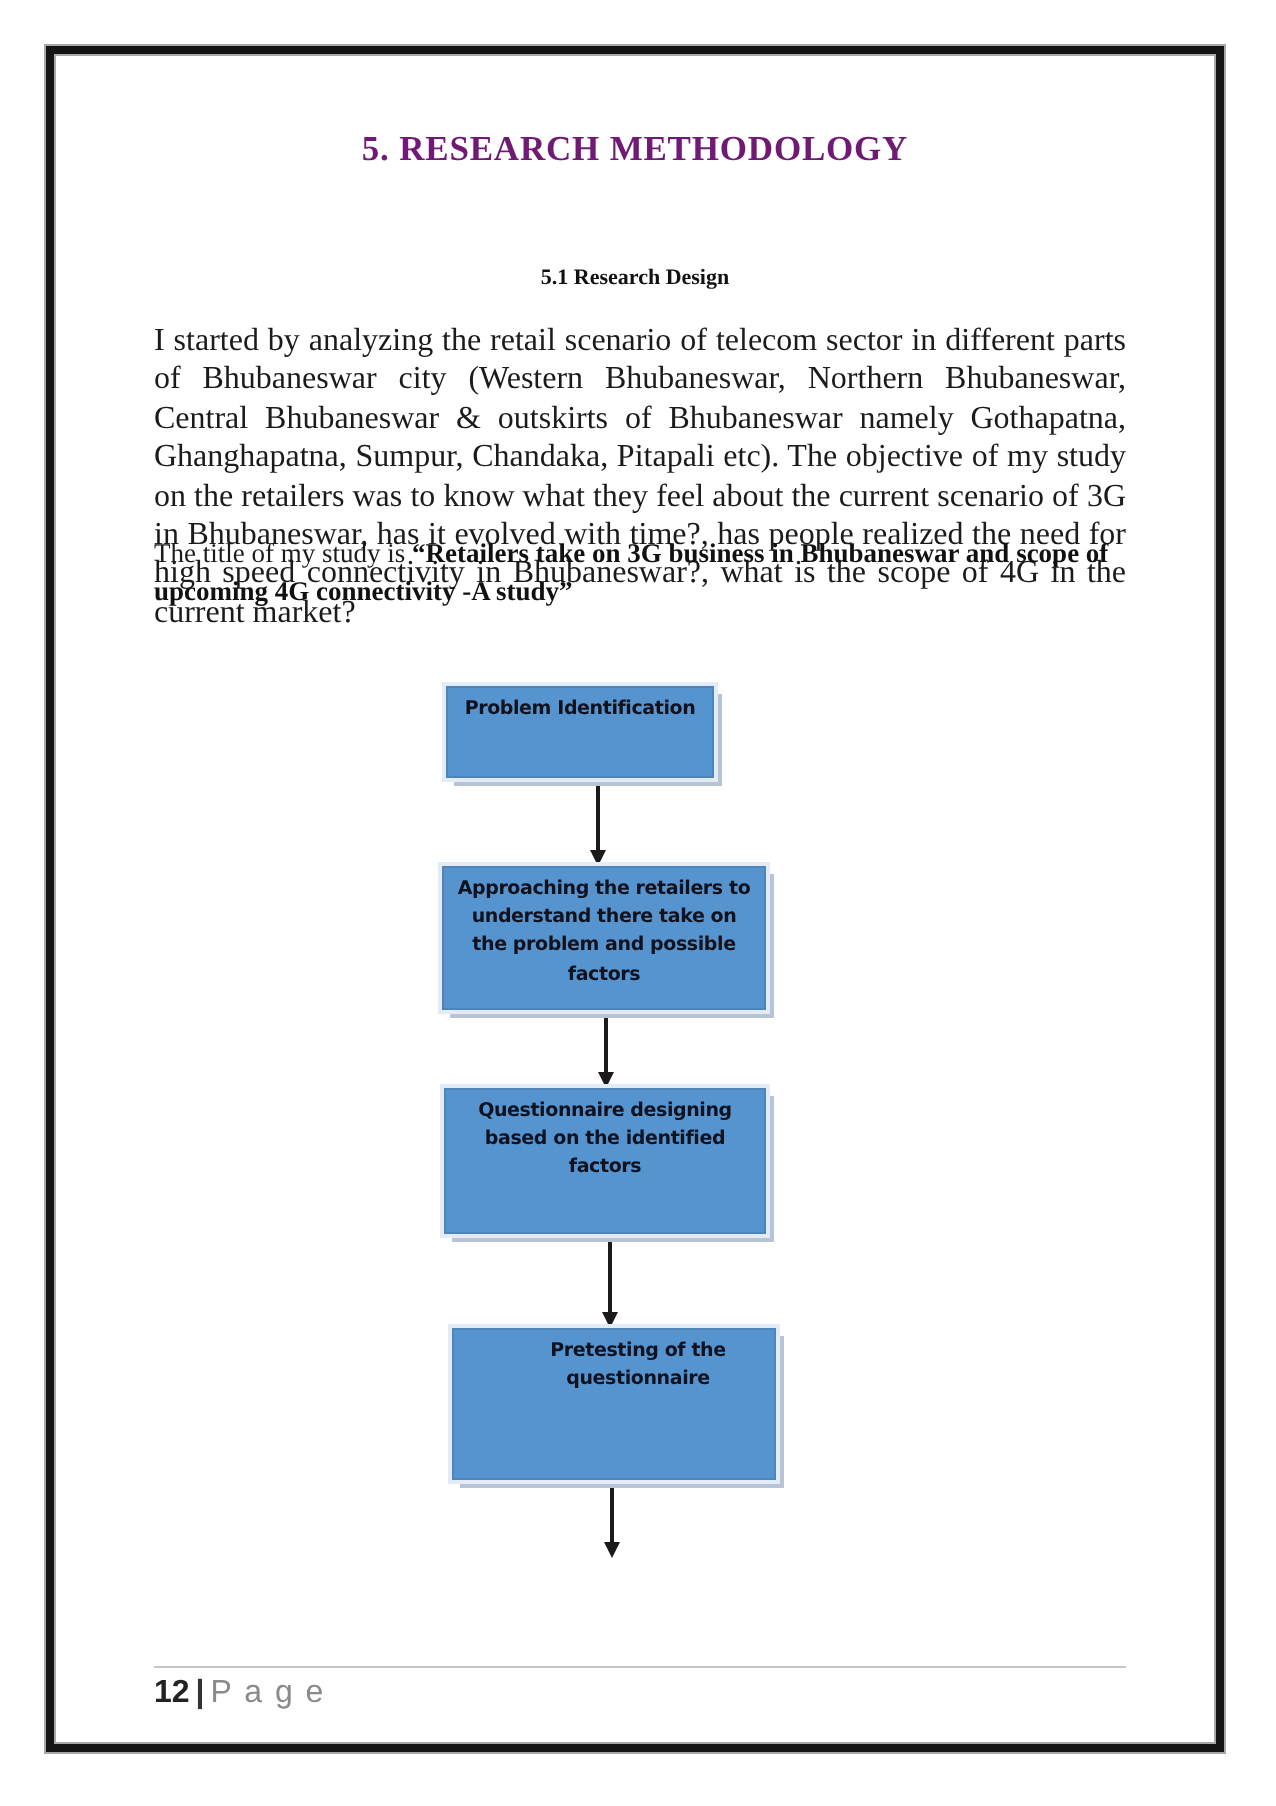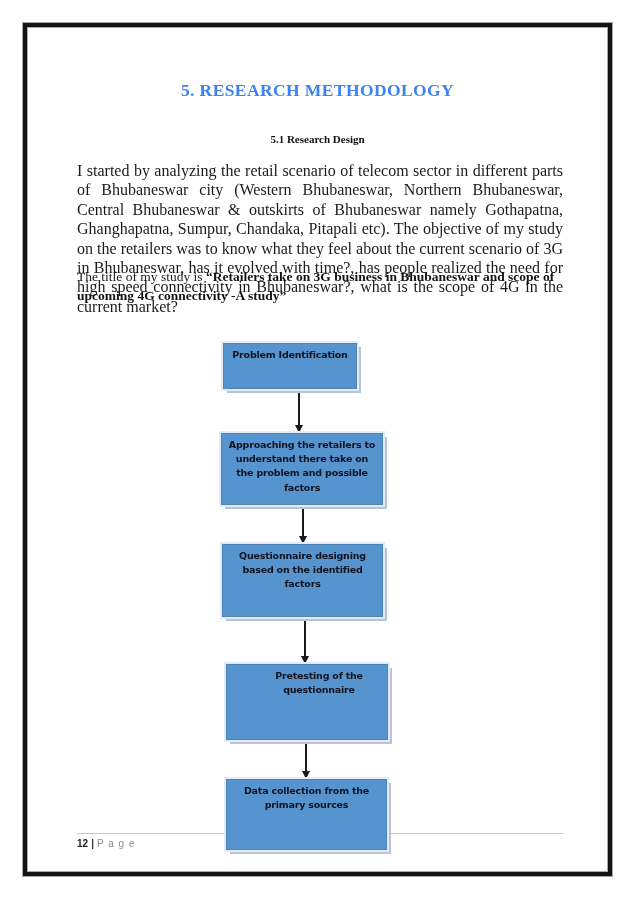--- a/index.html
+++ b/index.html
@@ -7,23 +7,23 @@
   body { position:relative; font-family:"Liberation Serif","DejaVu Serif",serif; color:#1c1c1c; }
 
   .page {
     position:absolute; left:23px; top:23px; width:589px; height:853px;
     border:4px solid #141414;
     box-shadow: 0 0 0 1px #a9a9a9, inset 0 0 0 1px #a9a9a9;
     background:#ffffff;
   }
 
   .h1 {
-    position:absolute; top:53px; left:0; width:100%;
+    position:absolute; top:37px; left:0; width:100%;
     text-align:center; font-weight:bold; font-size:17.5px; letter-spacing:0.4px;
-    color:#3b82f6;
+    color:#701a75;
   }
   .h2 {
     position:absolute; top:106px; left:0; width:100%;
     text-align:center; font-weight:bold; font-size:11px;
     color:#111111;
   }
   .para {
     position:absolute; top:134px; left:50px; width:486px;
     font-size:16px; line-height:19.4px; text-align:justify;
     color:#1b1b1b;
@@ -56,21 +56,21 @@
     border-top:8px solid #1a1a1a;
   }
 
   .footer-rule {
     position:absolute; z-index:0; top:806px; left:50px; width:486px;
     border-top:1px solid #c6c6c6;
   }
   .footer {
     position:absolute; top:811px; left:50px;
     font-family:"Liberation Sans","DejaVu Sans",sans-serif;
-    font-size:10px; color:#2b2b2b;
+    font-size:16px; color:#2b2b2b;
   }
   .footer .num { font-weight:bold; color:#222222; }
   .footer .pipe { font-weight:bold; color:#333333; padding:0 3px; }
   .footer .pg { color:#8a8a8a; letter-spacing:1px; }
 </style>
 </head>
 <body>
 
 <div class="page">
 
@@ -105,21 +105,17 @@
 
   <div class="arrow" style="left:277px; top:590px; height:39px;"></div>
 
   <div class="flow-box" style="top:637px; left:199px; width:162px; height:76px;padding-left:24px;">
     <div class="flow-line">Pretesting of the</div>
     <div class="flow-line">questionnaire</div>
   </div>
 
   <div class="arrow" style="left:278px; top:713px; height:31px;"></div>
 
-  <div class="flow-box" style="top:752px; left:199px; width:161px; height:71px;">
-    <div class="flow-line">Data collection from the</div>
-    <div class="flow-line">primary sources</div>
-  </div>
 
   <div class="footer-rule"></div>
   <div class="footer"><span class="num">12</span><span class="pipe">|</span><span class="pg">P a g e</span></div>
 
 </div>
 
 </body></html>

